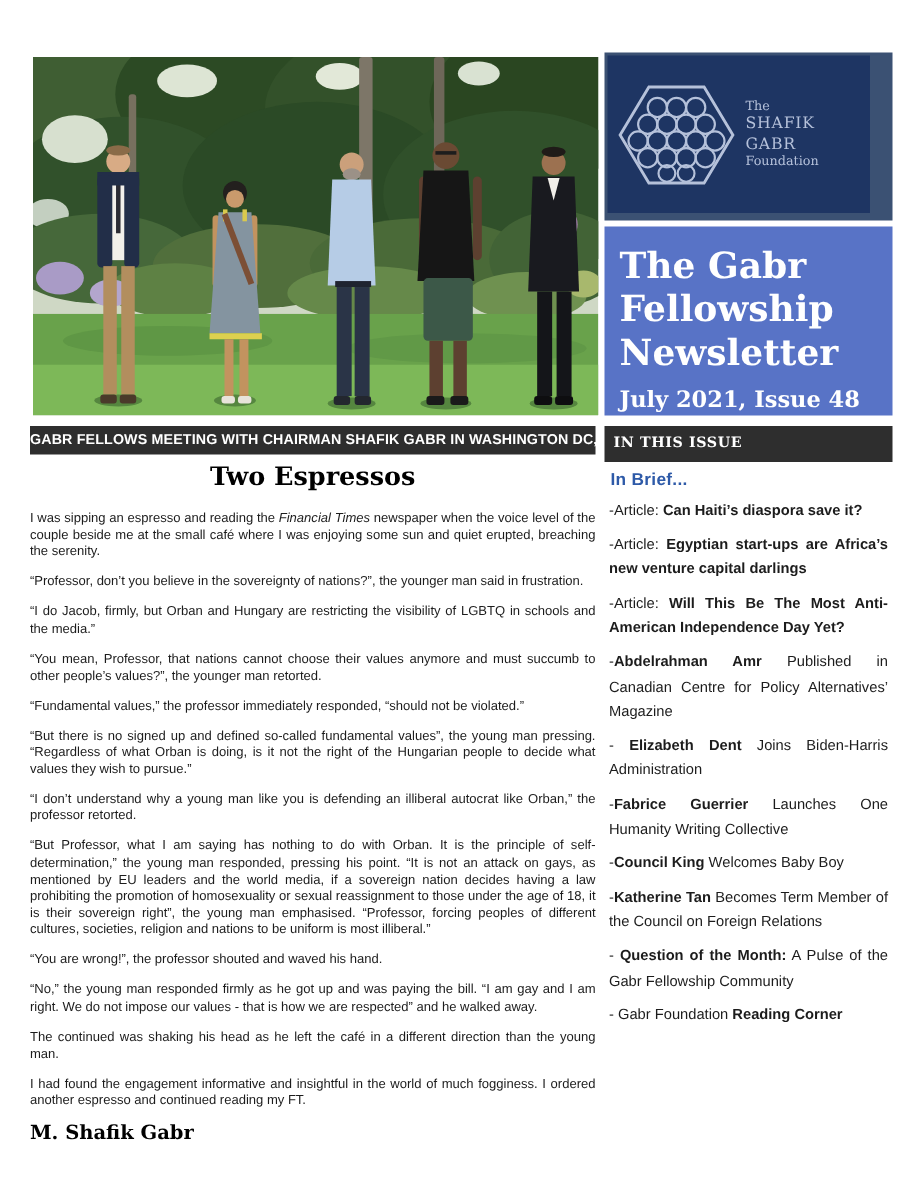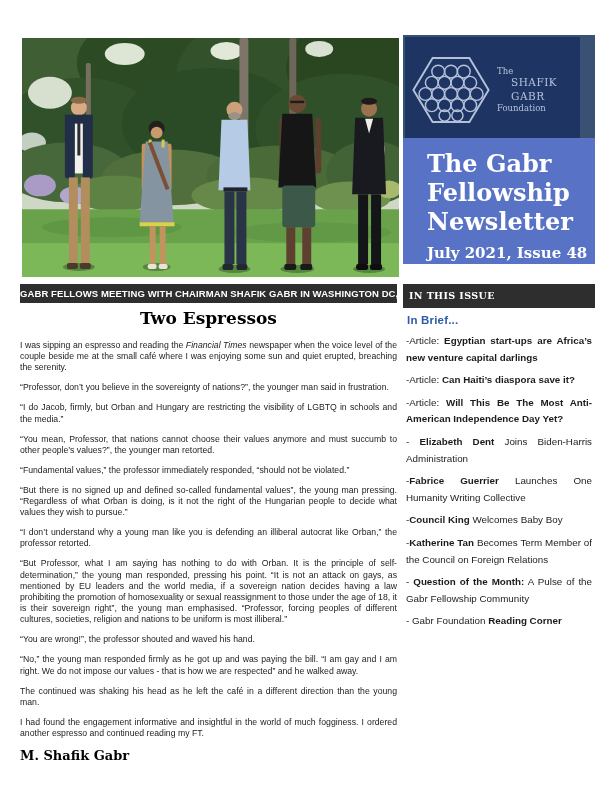--- a/index.html
+++ b/index.html
@@ -24,25 +24,25 @@
       background:var(--bar-black);color:#fff;font-size:9.5px;font-weight:700;
       line-height:19px;text-align:center;letter-spacing:.1px;white-space:nowrap;}
 
   
   .logo-block{position:absolute;left:403px;top:35px;width:192px;height:112px;background:var(--slate);}
   .logo-inner{position:absolute;left:2px;top:2px;right:15px;bottom:5px;background:var(--navy);
       display:flex;align-items:center;justify-content:flex-end;}
   .logo-hex{width:80px;height:78px;margin-left:6px;flex:0 0 auto;}
   .logo-text{color:var(--logo-line);font-family:"DejaVu Serif",serif;margin-left:6px;line-height:1.25;}
   .logo-text .l1{font-size:8.5px;display:block;}
-  .logo-text .l2{font-size:10.5px;letter-spacing:.5px;display:block;margin-left:14px;}
+  .logo-text .l2{font-size:10.5px;letter-spacing:.5px;display:block;}
   .logo-text .l3{font-size:8.5px;display:block;}
 
-  .masthead{position:absolute;left:403px;top:138px;width:192px;height:126px;background:var(--periwinkle);
-      padding:11px 0 0 24px;}
+  .masthead{position:absolute;left:403px;top:151px;width:192px;height:126px;background:var(--periwinkle);
+      padding:11px 0 0 10px;}
   .masthead-line{color:#fff;font-family:"DejaVu Serif",serif;font-weight:700;
       font-size:24px;line-height:29px;white-space:nowrap;}
   .masthead-issue{color:#fff;font-family:"DejaVu Serif",serif;font-weight:700;
       font-size:15px;margin-top:8px;white-space:nowrap;}
 
   .issue-bar{position:absolute;left:403px;top:284px;width:192px;height:24px;background:var(--bar-black);
       color:#fff;font-family:"DejaVu Serif",serif;font-weight:700;font-size:9.5px;
       line-height:24px;padding-left:6px;letter-spacing:.4px;}
 
   .brief{position:absolute;left:406px;top:314px;width:186px;}
@@ -221,23 +221,24 @@
     <div class="masthead-line">Fellowship</div>
     <div class="masthead-line">Newsletter</div>
     <div class="masthead-issue">July 2021, Issue 48</div>
   </div>
 
   <div class="issue-bar">IN THIS ISSUE</div>
 
   <section class="brief">
     <h3>In Brief...</h3>
     <div id="brief-list">
+        <div class="brief-item"><span>-Article: </span><span class="b">Can Haiti’s diaspora save it?</span></div>
         <div class="brief-item"><span>-Article: </span><span class="b">Egyptian start-ups are Africa’s new venture capital darlings</span></div>
-        <div class="brief-item"><span>-Article: </span><span class="b">Can Haiti’s diaspora save it?</span></div>
         <div class="brief-item"><span>-Article: </span><span class="b">Will This Be The Most Anti-American Independence Day Yet?</span></div>
+        <div class="brief-item"><span>-</span><span class="b">Abdelrahman Amr</span><span> Published in Canadian Centre for Policy Alternatives’ Magazine</span></div>
         <div class="brief-item"><span>- </span><span class="b">Elizabeth Dent</span><span> Joins Biden-Harris Administration</span></div>
         <div class="brief-item"><span>-</span><span class="b">Fabrice Guerrier</span><span> Launches One Humanity Writing Collective</span></div>
         <div class="brief-item"><span>-</span><span class="b">Council King</span><span> Welcomes Baby Boy</span></div>
         <div class="brief-item"><span>-</span><span class="b">Katherine Tan</span><span> Becomes Term Member of the Council on Foreign Relations</span></div>
         <div class="brief-item"><span>- </span><span class="b">Question of the Month:</span><span> A Pulse of the Gabr Fellowship Community</span></div>
         <div class="brief-item"><span>- Gabr Foundation </span><span class="b">Reading Corner</span></div>
       </div>
   </section>
 
   <main class="article">

